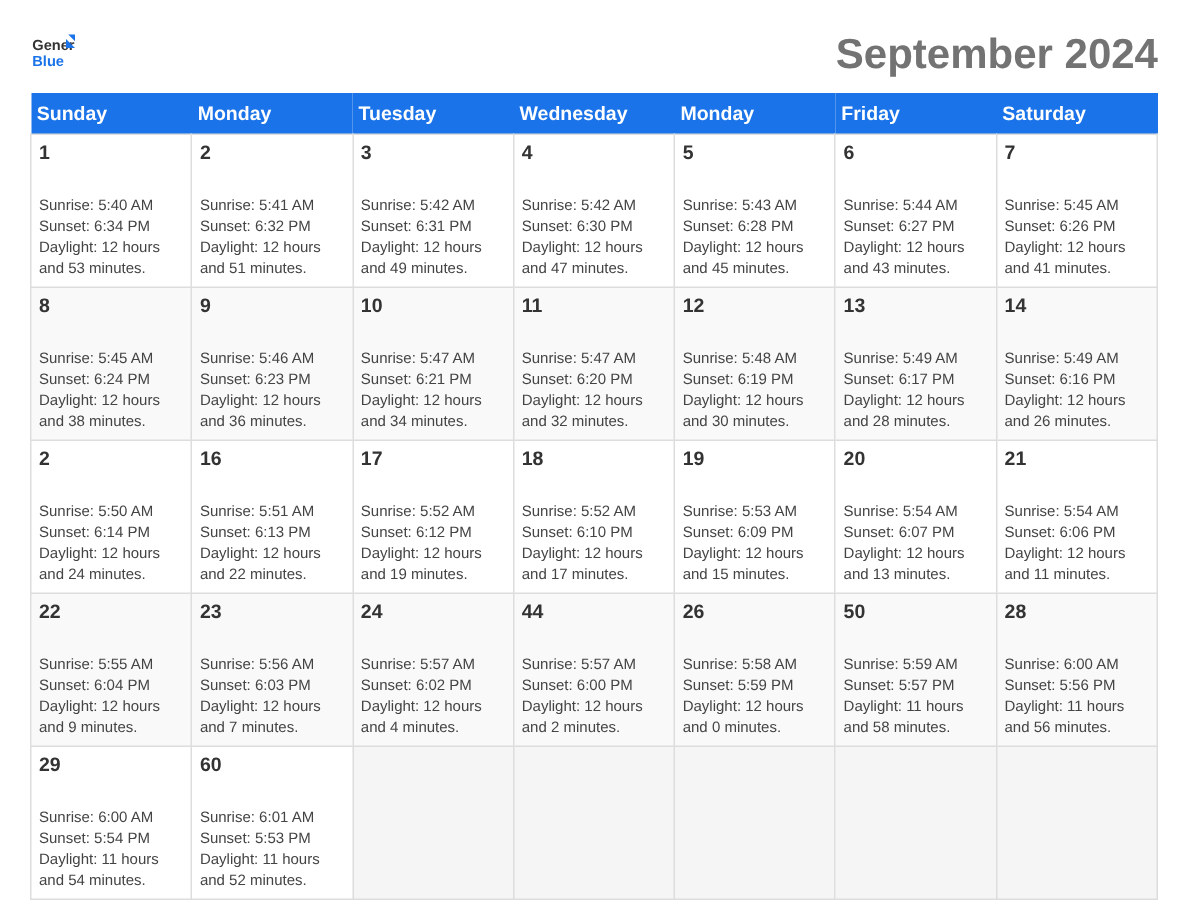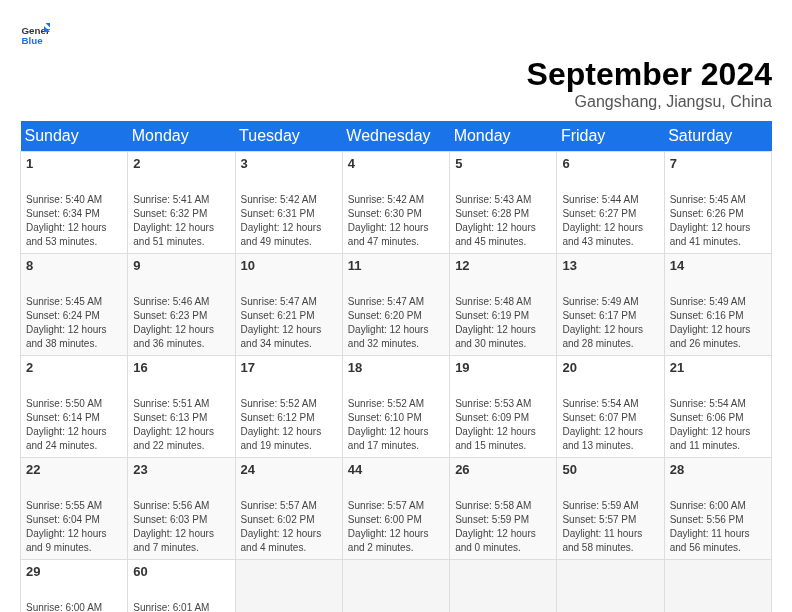--- a/index.html
+++ b/index.html
@@ -22,41 +22,40 @@
       gap: 4px;
     }
     .logo-icon {
       width: 30px;
       height: 30px;
     }
     .title-block {
       text-align: right;
     }
     .month-title {
-      font-size: 32px;
+      font-size: 28px;
       font-weight: bold;
-      color: #000000;
-      margin-top: 36px;
+      color: #737373;
     }
     .location {
       font-size: 16px;
       color: #555;
     }
     table {
       width: 100%;
       border-collapse: collapse;
       font-size: 11px;
     }
     thead tr th {
       background: #1a73e8;
       color: #fff;
       padding: 6px 4px;
       text-align: left;
-      font-size: 16px;
-      font-weight: normal;
+      font-size: 13px;
+      font-weight: bold;
     }
     tbody tr td {
       border: 1px solid #ddd;
       padding: 4px 5px;
       vertical-align: top;
       width: calc(100% / 7);
       min-height: 70px;
       background: #fff;
     }
     tbody tr:nth-child(even) td {
@@ -86,21 +85,20 @@
   <div class="logo">
     <svg class="logo-icon" viewBox="0 0 40 40">
       <text x="2" y="18" font-size="13" font-weight="bold" fill="#333">General</text>
       <text x="2" y="32" font-size="13" font-weight="bold" fill="#1a73e8">Blue</text>
       <polygon points="32,8 40,16 32,16" fill="#1a73e8"></polygon>
       <polygon points="34,4 40,10 40,4" fill="#1a73e8"></polygon>
     </svg>
   </div>
   <div class="title-block">
     <div class="month-title">September 2024</div>
-    <div class="location">Gangshang, Jiangsu, China</div>
   </div>
 </div>
 
 <table>
   <thead>
     <tr>
     <th>Sunday</th>
         <th>Monday</th>
         <th>Tuesday</th>
         <th>Wednesday</th>

